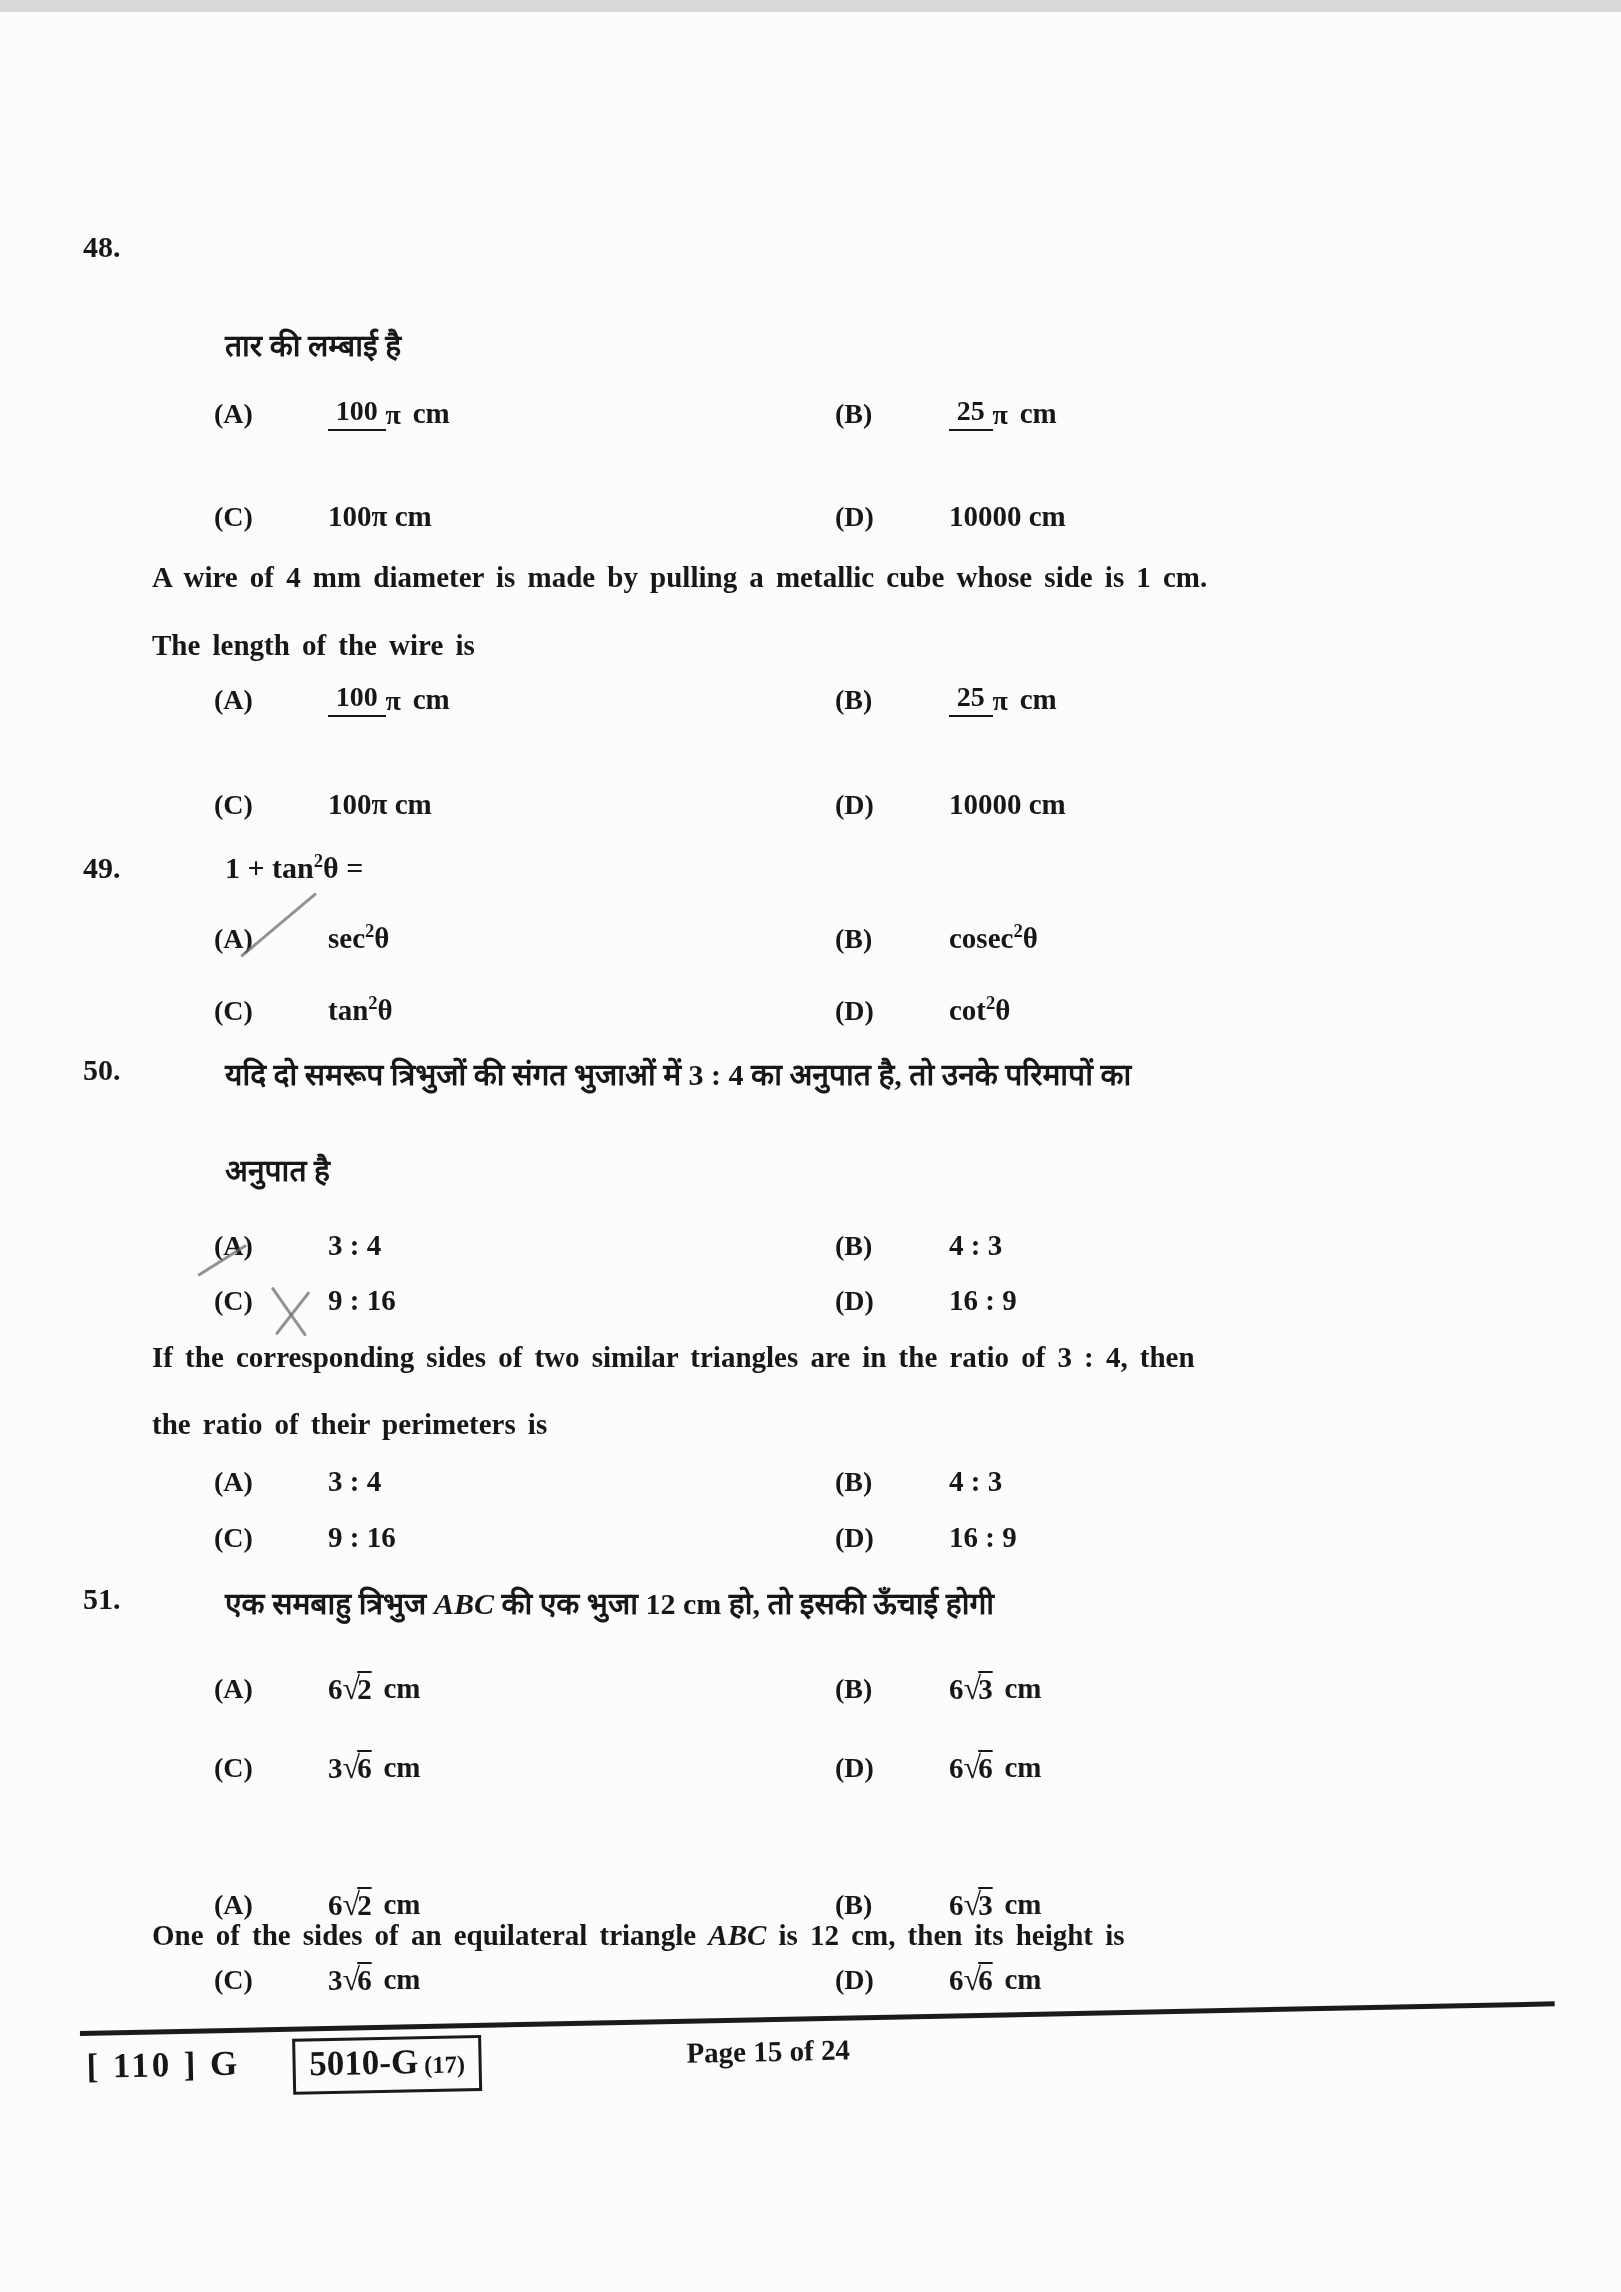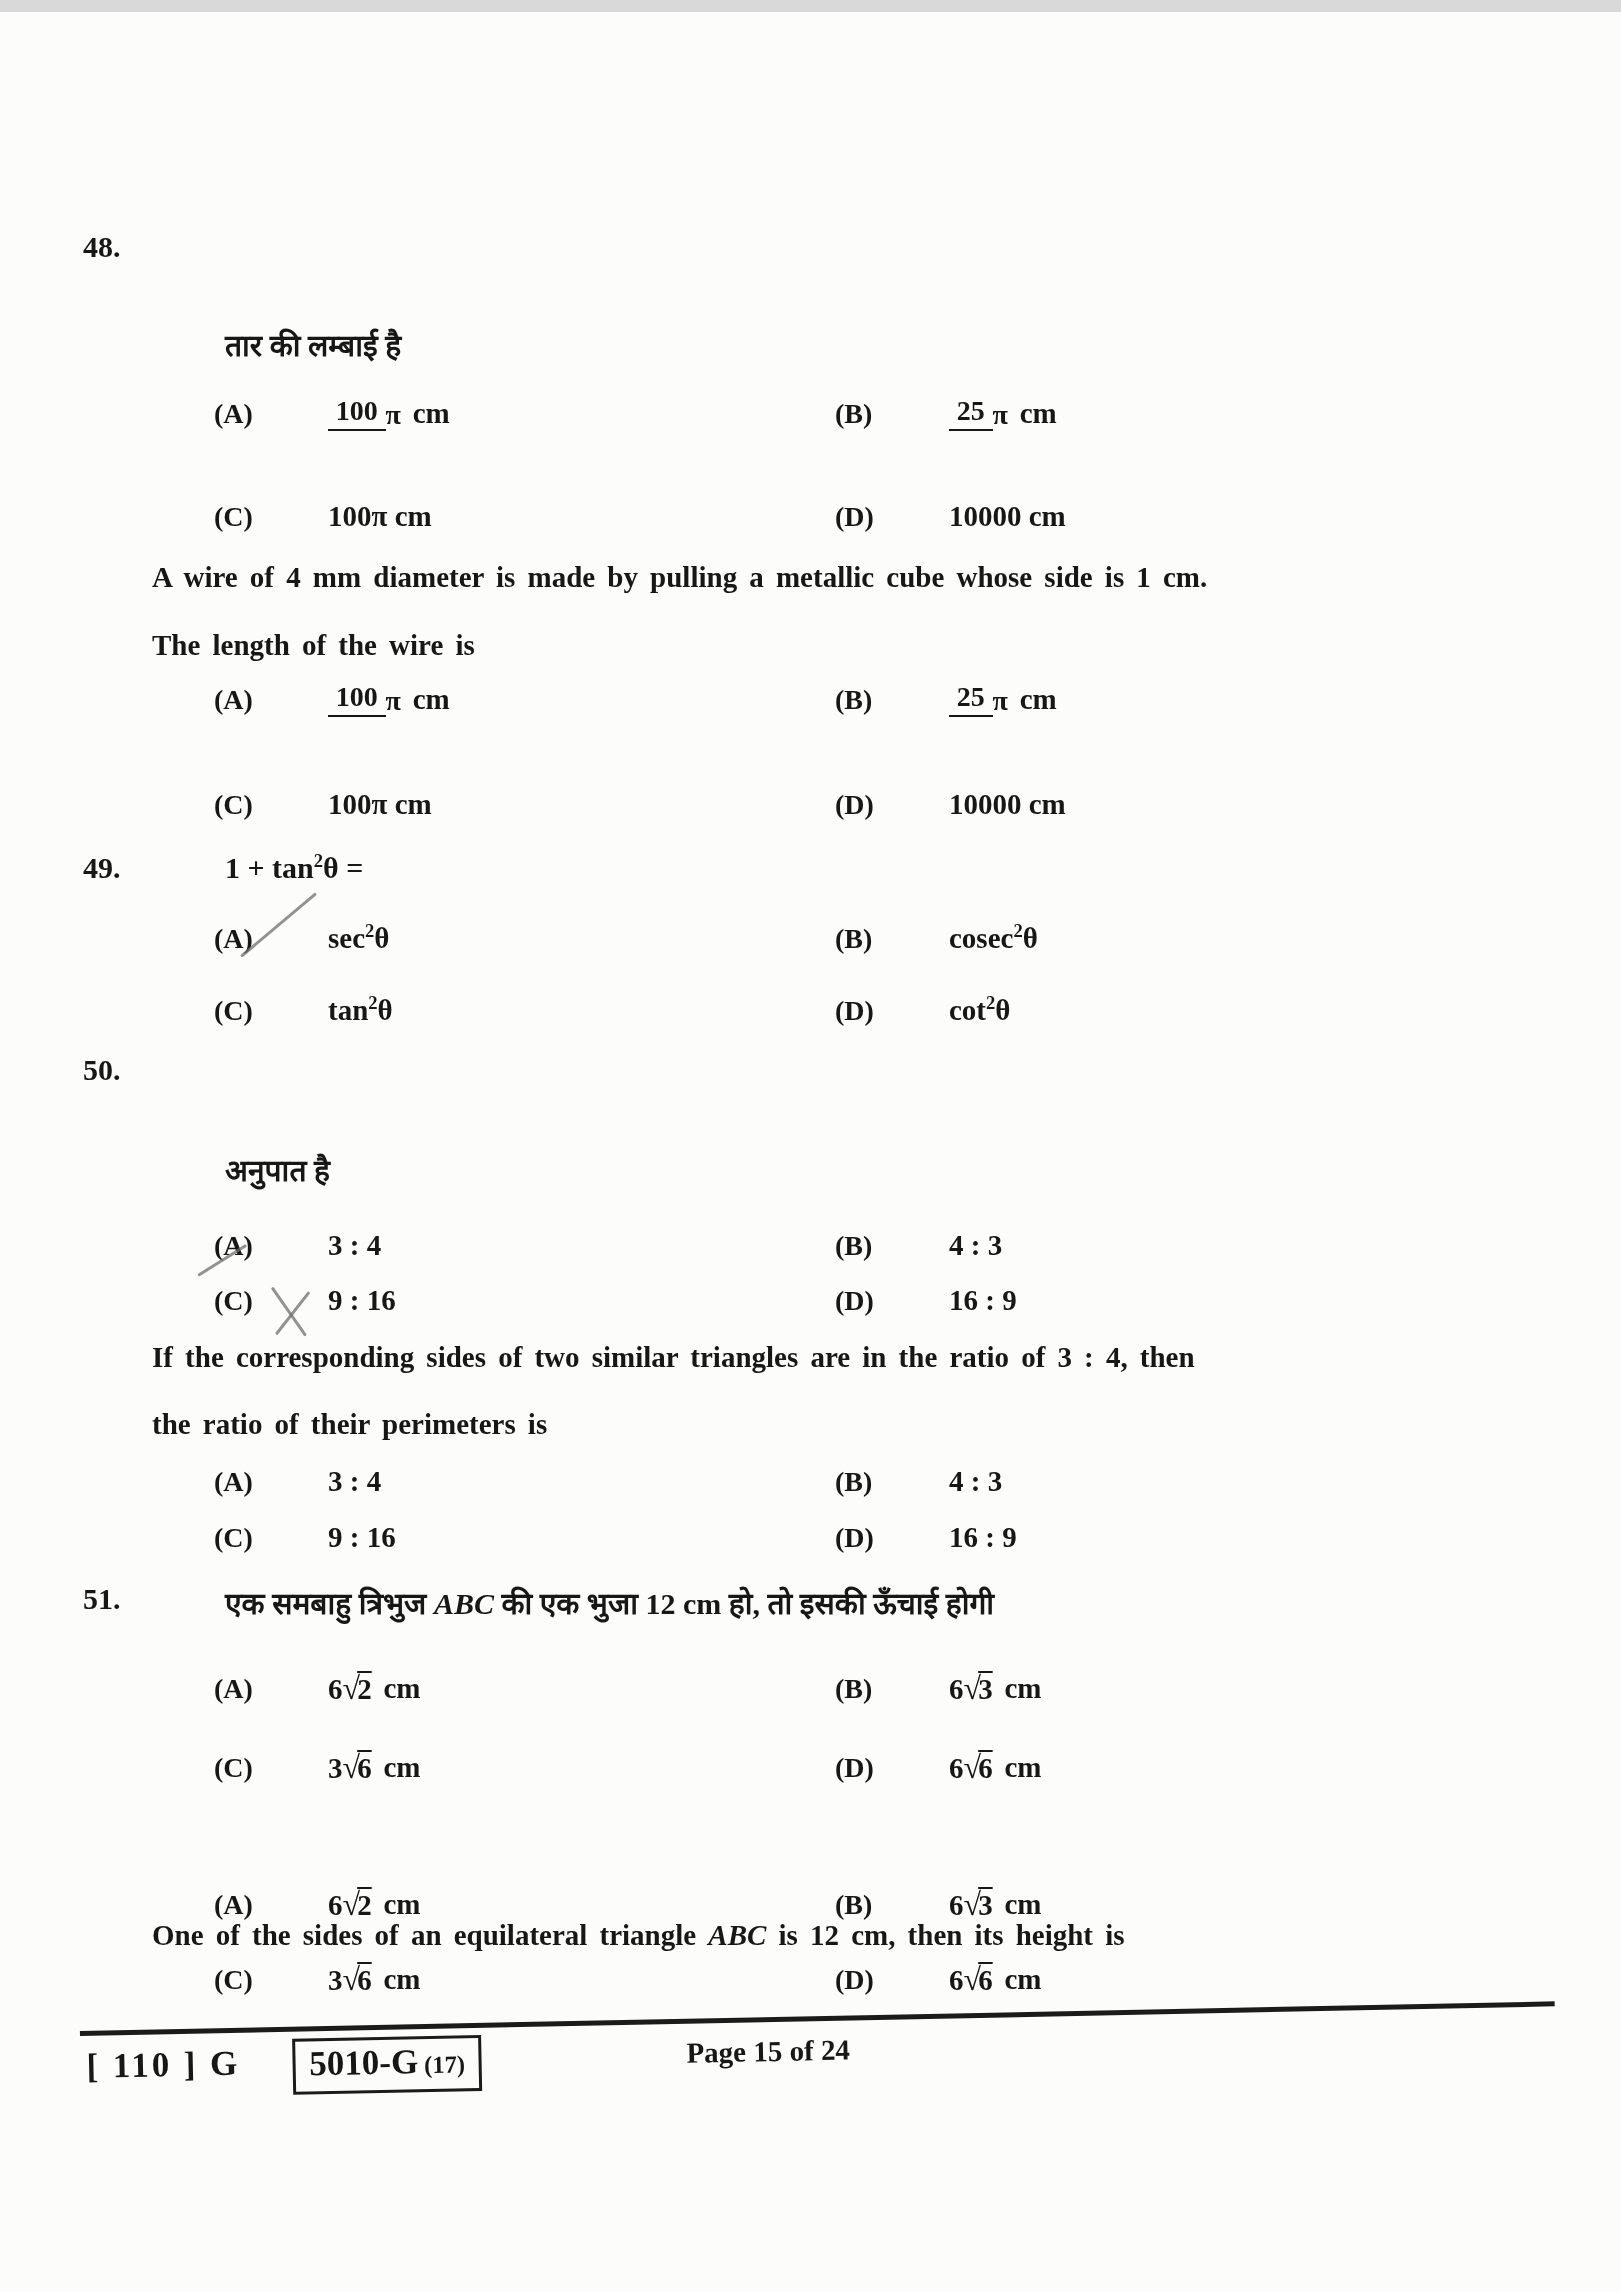--- a/index.html
+++ b/index.html
@@ -152,20 +152,21 @@
         <span class="mval"><span>cot</span><sup>2</sup><span>θ</span></span>
       </span>
     </div>
 
     <div class="hmark" style="left:241px; top:943px; width:98px; transform:rotate(-40deg);"></div>
   </section>
 
   <section>
     <div class="line" style="top:1041px">
       <span class="qnum">50.</span>
+      <span class="qtext">यदि दो समरूप त्रिभुजों की संगत भुजाओं में 3 : 4 का अनुपात है, तो उनके परिमापों का</span>
     </div>
     <div class="line" style="top:1137px">
       <span class="qtext">अनुपात है</span>
     </div>
 
     <div class="optrow" style="top:1217px">
       <span class="cell a">
         <span class="olabel">(A)</span>
         <span class="oval">3 : 4</span>
       </span>

